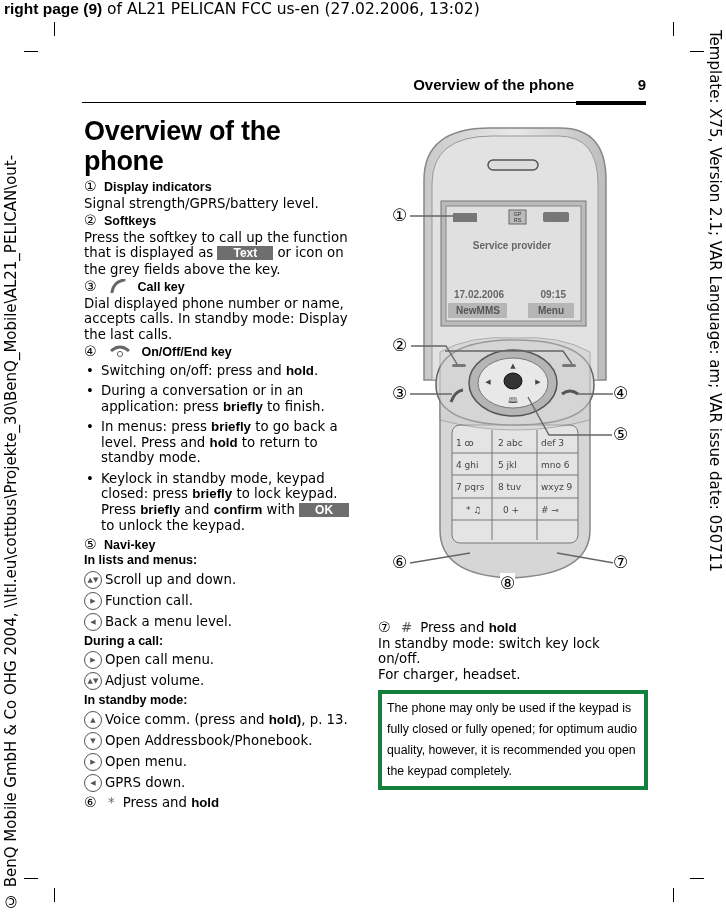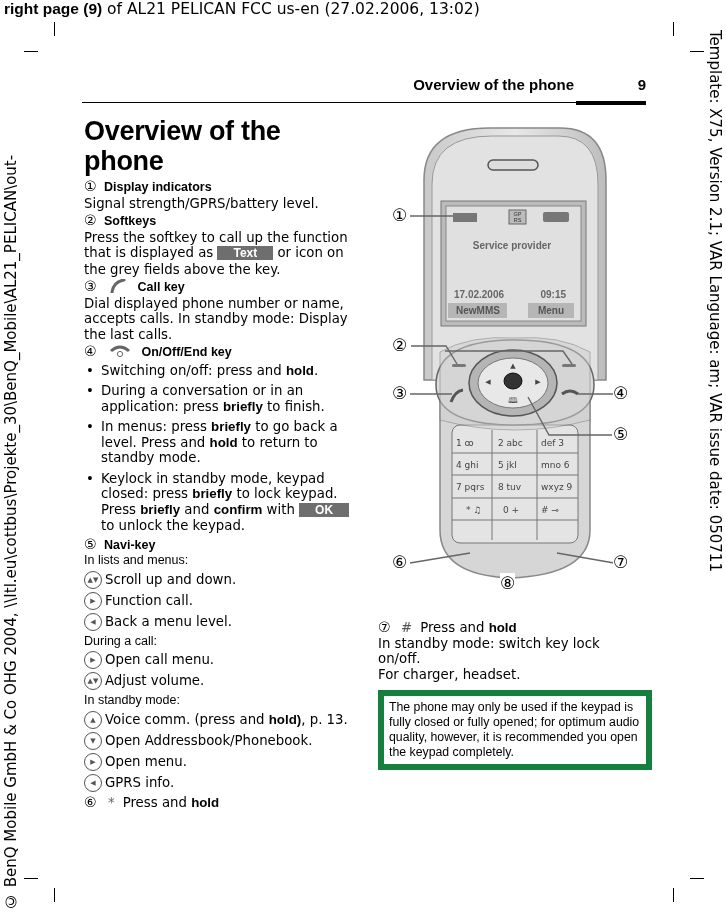--- a/index.html
+++ b/index.html
@@ -13,30 +13,30 @@
   .side-r { right:2px; top:30px; writing-mode:vertical-rl; font-size:15px; white-space:nowrap; }
   .side-l { left:2px; top:150px; height:760px; writing-mode:vertical-rl; transform:rotate(180deg); font-size:15px; white-space:nowrap; text-align:left; }
   .runhead { left:82px; top:74px; width:564px; height:28px; border-bottom:1px solid #000; }
   .runhead .t { position:absolute; right:72px; top:2px; font-family:"Liberation Sans", sans-serif; font-weight:bold; font-size:15px; }
   .runhead .n { position:absolute; right:0; top:2px; font-family:"Liberation Sans", sans-serif; font-weight:bold; font-size:15px; }
   .runhead .bar { position:absolute; right:0; bottom:-3px; width:70px; height:4px; background:#000; }
   .col { left:84px; top:116px; width:270px; font-size:13.3px; line-height:15.5px; }
   h1 { font-family:"Liberation Sans", sans-serif; font-weight:bold; font-size:27px; margin:0 0 3px 0; line-height:30px; letter-spacing:-0.3px; }
   .head { font-family:"Liberation Sans", sans-serif; font-weight:bold; font-size:12.5px; margin-top:2px; }
   .num { display:inline-block; width:20px; font-family:"DejaVu Sans", sans-serif; font-weight:normal; font-size:14px; }
-  .sub { font-family:"Liberation Sans", sans-serif; font-weight:normal; font-size:12.5px; margin-top:2px; }
+  .sub { font-family:"Liberation Sans", sans-serif; font-weight:bold; font-size:12.5px; margin-top:2px; }
   ul { margin:2px 0 0 0; padding:0; list-style:none; }
   li { position:relative; padding-left:17px; margin-bottom:5px; }
   li::before { content:"•"; position:absolute; left:2px; top:0; }
   b.k { font-family:Liberation Sans, sans-serif; font-weight:bold; }
   .chip { background:#6e6e6e; color:#fff; font-family:"Liberation Sans", sans-serif; font-weight:bold; font-size:12px; padding:0 16px; }
   .navrow { display:flex; align-items:center; margin:2px 0 3px 0; }
   .navi { width:16px; height:16px; border:1px solid #555; border-radius:50%; margin-right:3px; position:relative; flex:none; font-size:7px; color:#555; text-align:center; line-height:16px; }
   .rcol { left:378px; top:620px; width:268px; font-size:13.3px; line-height:15.5px; }
-  .note { border:6px solid #15803d; padding:4px 5px; font-family:"Liberation Sans", sans-serif; font-size:12.3px; line-height:15px; margin-top:8px; width:252px; }
+  .note { border:4px solid #15803d; padding:4px 5px; font-family:"Liberation Sans", sans-serif; font-size:12.3px; line-height:21px; margin-top:8px; width:252px; }
   .callout { font-size:17px; background:#fff; }
 </style>
 </head>
 <body>
 
 <div class="abs mark-v" style="left:54px;top:22px;"></div>
 <div class="abs mark-h" style="left:24px;top:51px;"></div>
 <div class="abs mark-v" style="left:673px;top:22px;"></div>
 <div class="abs mark-h" style="left:690px;top:51px;"></div>
 <div class="abs mark-v" style="left:54px;top:888px;"></div>
@@ -115,21 +115,21 @@
   <div class="navrow">
       <span class="navi">▼</span>
       <span>Open Addressbook/Phonebook.</span>
     </div>
   <div class="navrow">
       <span class="navi">▶</span>
       <span>Open menu.</span>
     </div>
   <div class="navrow">
       <span class="navi">◀</span>
-      <span>GPRS info.</span>
+      <span>GPRS down.</span>
     </div>
 
   <div style="margin-top:2px;"><span class="num">⑥</span><span style="color:#666;margin:0 8px 0 4px;">*</span><span>Press and </span><b class="k">hold</b></div>
 </div>
 
 <svg class="abs" style="left:380px;top:124px;" width="280" height="460" viewBox="380 124 280 460">
   <defs>
     <linearGradient id="g1" x1="0" x2="1">
         <stop offset="0" stop-color="#c9c9c9"></stop>
         <stop offset="0.5" stop-color="#e8e8e8"></stop>

